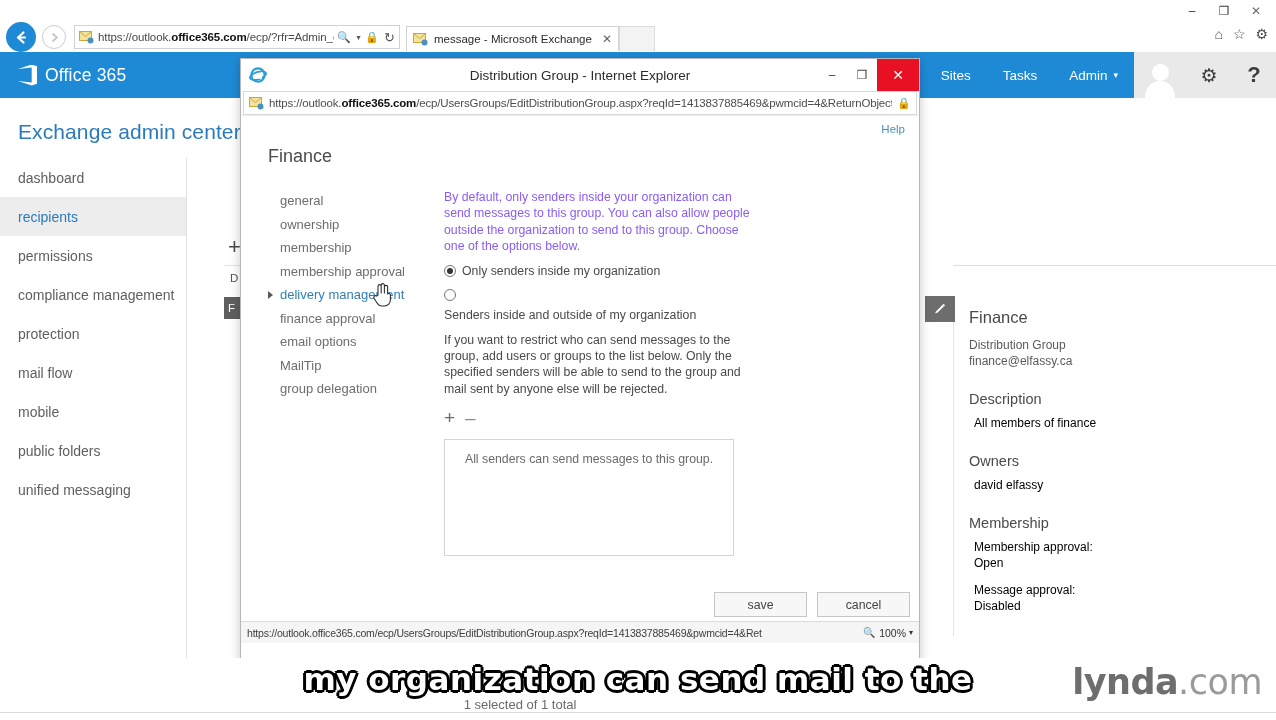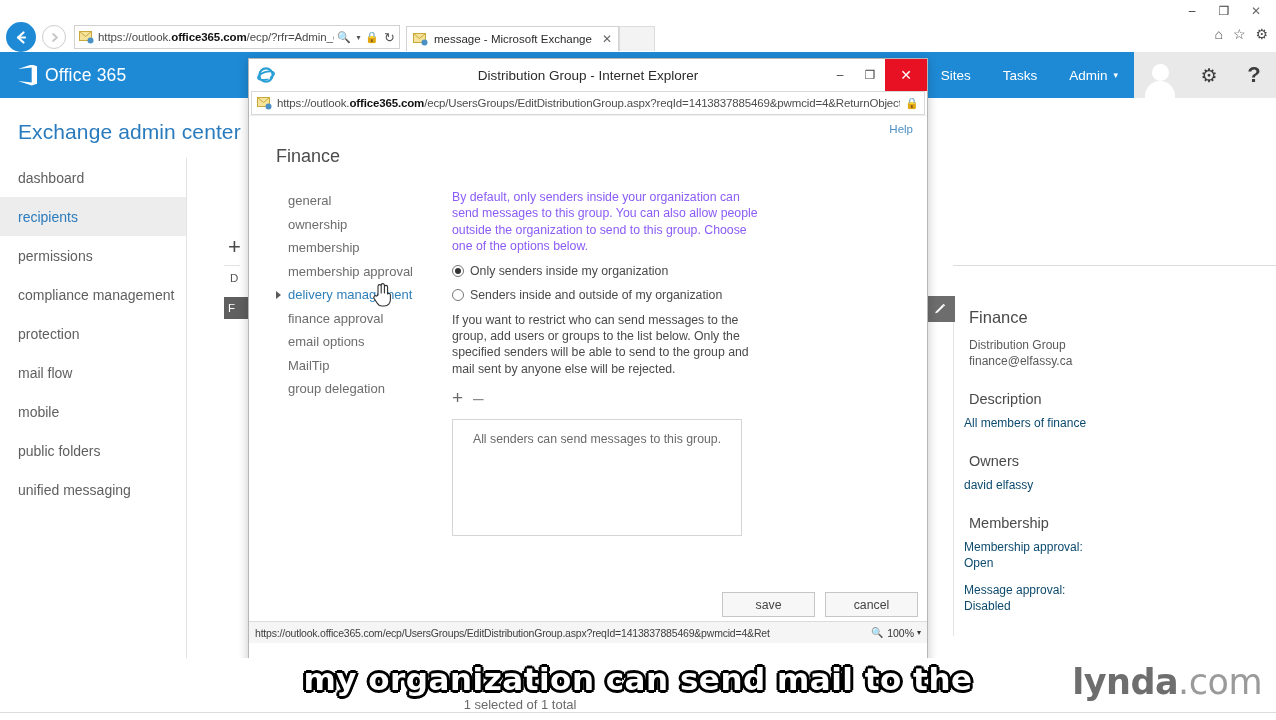--- a/index.html
+++ b/index.html
@@ -112,30 +112,29 @@
     position:absolute; left:955px; top:296px; width:321px; height:340px; background:#fff;
   }
   .edit-btn {
     position:absolute; left:925px; top:296px; width:30px; height:26px; background:#6d6d6d;
     display:flex; align-items:center; justify-content:center;
   }
   .pencil { color:#fff; font-size:13px; transform:rotate(0deg); }
   .d-title { font-size:16.5px; color:#4a4a4a; margin:12px 0 10px 14px; }
   .d-sub { font-size:12px; color:#5a5a5a; margin-left:14px; line-height:16px; }
   .d-head { font-size:14.5px; color:#4a4a4a; margin:22px 0 8px 14px; }
-  .d-val { font-size:12px; color:#0c4a6e; margin-left:9px; line-height:16px; }
+  .d-val { font-size:12px; color:#000000; margin-left:19px; line-height:16px; }
   .d-val.spaced { margin-top:11px; }
   .details-leftrule { position:absolute; left:953px; top:296px; width:1px; height:340px; background:#e4e4e4; }
 
   
   .dlg {
     position:absolute; left:240px; top:58px; width:680px; height:614px;
     background:#fff; border:1px solid #b6b6b6;
     box-shadow:0 2px 10px rgba(0,0,0,0.22);
-    margin-left:8px;
   }
   .dlg-title {
     height:32px; display:flex; align-items:center; background:#fff; position:relative;
   }
   .dlg-ico { width:18px; height:18px; margin-left:8px; flex:0 0 auto; position:relative; }
   .dlg-title-text {
     position:absolute; left:0; right:0; text-align:center; font-size:13.5px; color:#2b2b2b;
   }
   .dlg-wbtns { margin-left:auto; display:flex; height:32px; }
   .dlg-wb { width:30px; height:32px; display:flex; align-items:center; justify-content:center; font-size:12px; color:#444; }
@@ -155,21 +154,21 @@
   .dlg-nav-item { height:23.5px; font-size:13px; color:#6d6d6d; display:flex; align-items:center; position:relative; padding-left:12px;}
   .dlg-nav-item.sel { color:#2f7fb8; }
   .dlg-nav-item.sel::before {
     content:""; position:absolute; left:0; top:8px;
     border-left:5px solid #5a5a5a; border-top:4px solid transparent; border-bottom:4px solid transparent;
   }
 
   .dlg-main { position:absolute; left:203px; top:73px; width:310px; }
   .p-text { font-size:12.3px; color:#8b5cf6; line-height:16.4px; }
   .radio-row { display:flex; align-items:flex-start; gap:6px; margin-top:8px; }
-  .radio-row.second { margin-top:8px; }
+  .radio-row.second { margin-top:8px;flex-direction:column; }
   .radio {
     width:12px; height:12px; border-radius:50%; border:1px solid #767676; background:#fff;
     flex:0 0 auto; position:relative; margin-top:2px;
   }
   .radio.on::after {
     content:""; position:absolute; left:2px; top:2px; width:6px; height:6px; border-radius:50%; background:#333;
   }
   .radio-lbl { font-size:12.3px; color:#4a4a4a; line-height:16px; }
   .p-text2 { font-size:12.3px; color:#4a4a4a; line-height:16.4px; margin-top:9px; }
   .pm-row { display:flex; align-items:center; gap:10px; margin-top:10px; font-size:19px; color:#6b6b6b; }

